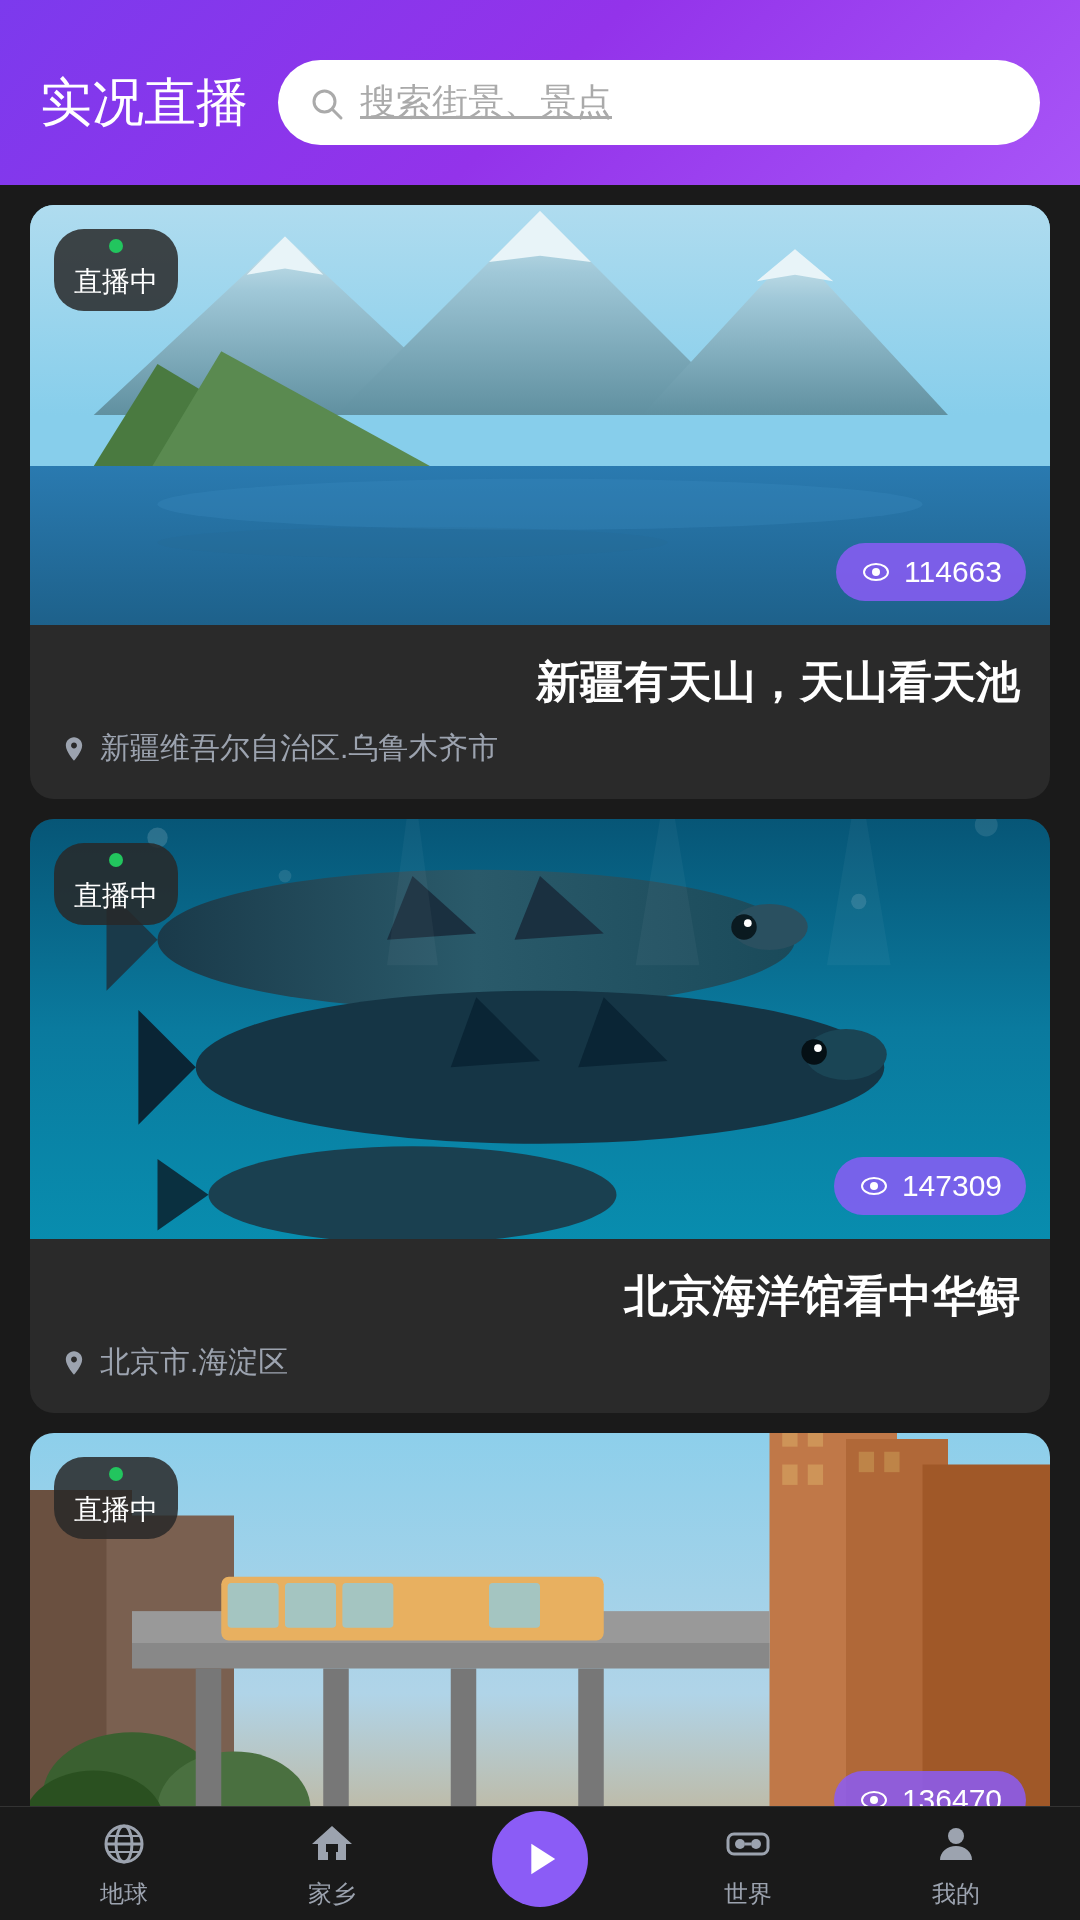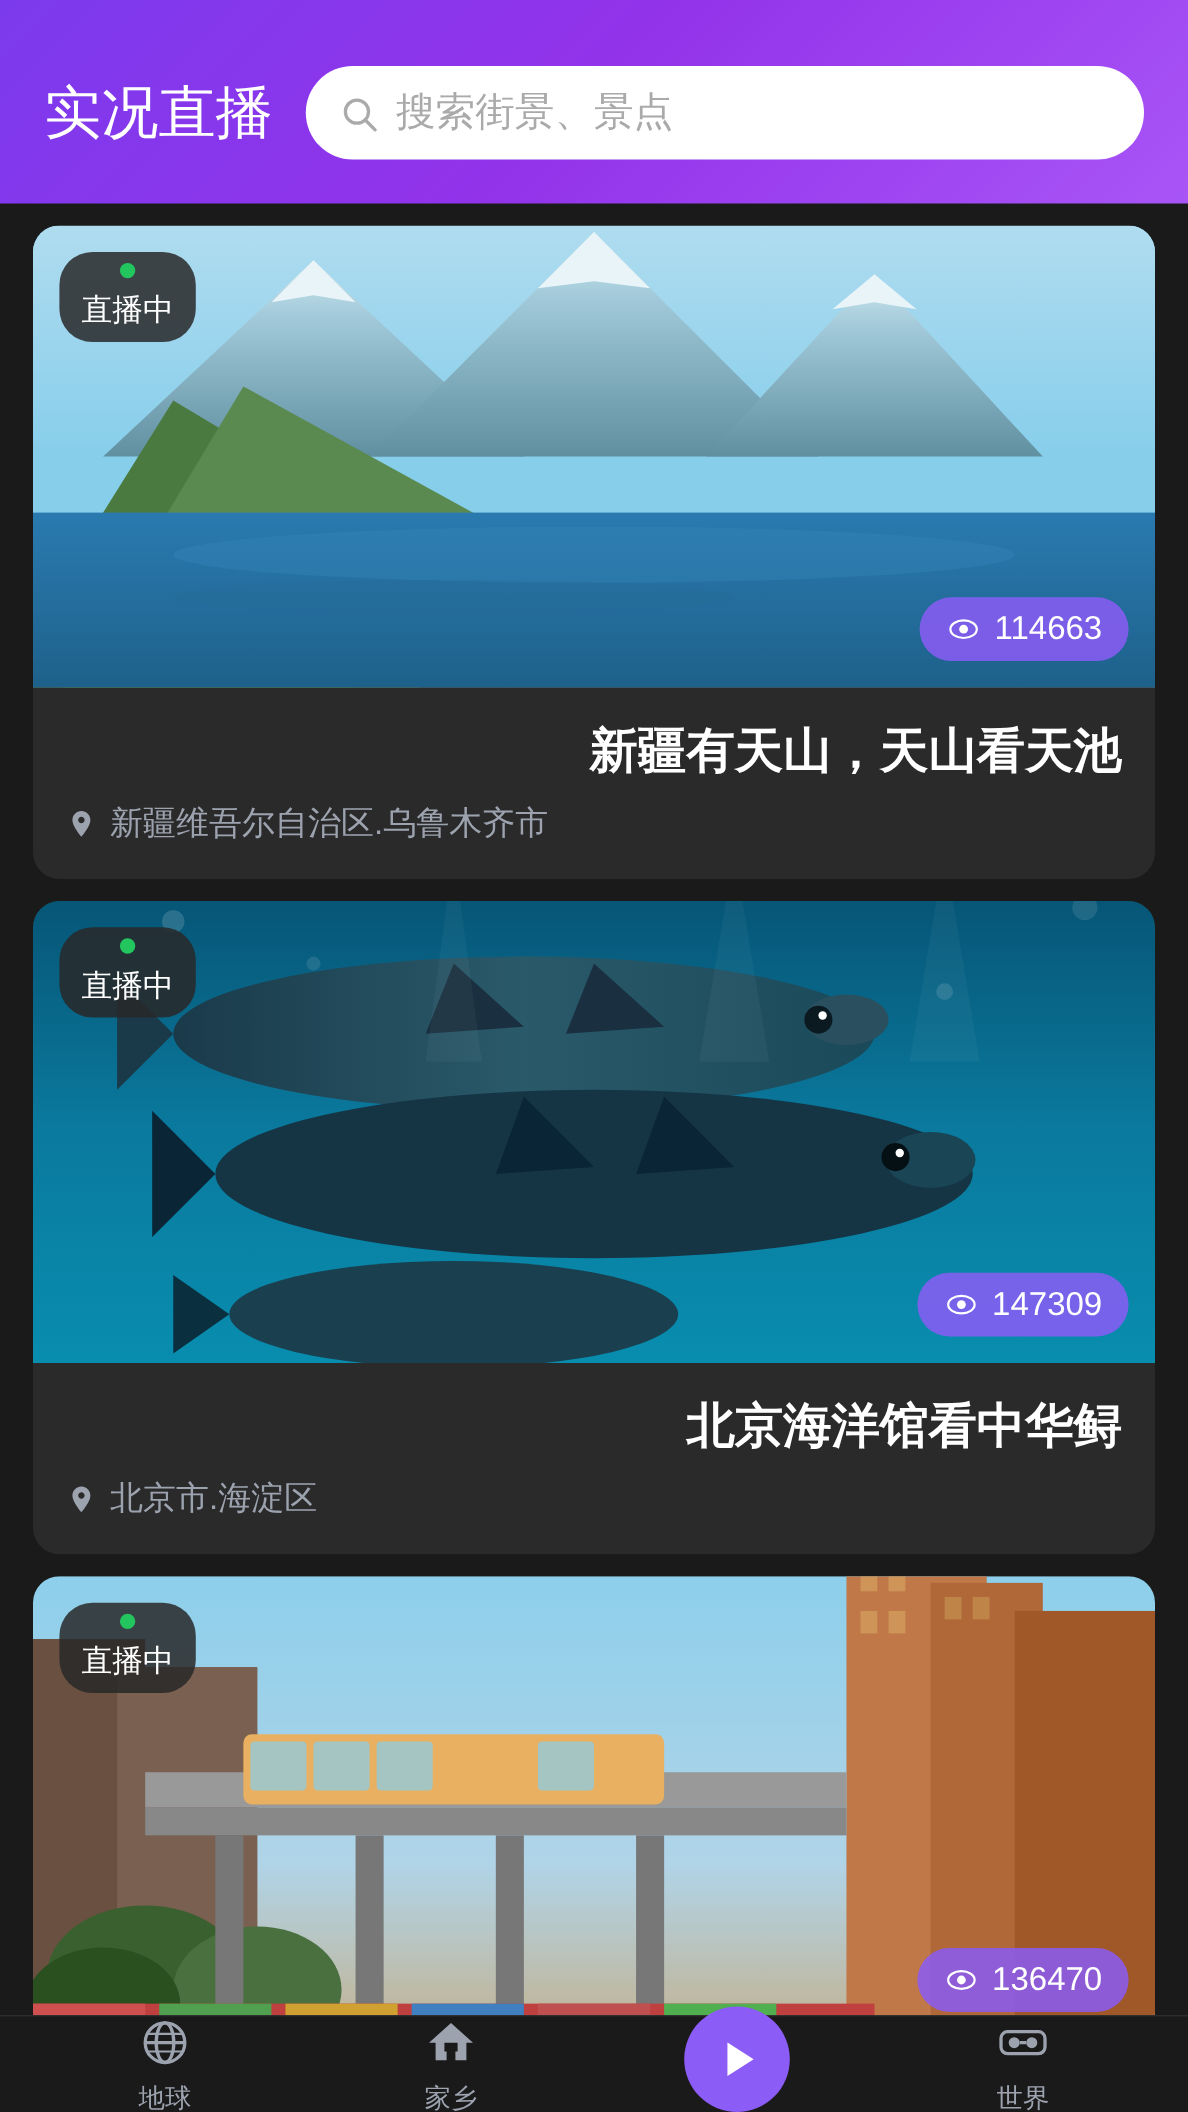--- a/index.html
+++ b/index.html
@@ -44,20 +44,21 @@
 
     .search-icon-svg {
       width: 36px;
       height: 36px;
       flex-shrink: 0;
     }
 
     .search-placeholder {
       font-size: 36px;
       color: #aaa;
+      text-decoration: underline;
     }
 
     
     .cards-container {
       padding: 20px 30px 120px 30px;
       display: flex;
       flex-direction: column;
       gap: 20px;
     }
 
@@ -143,21 +144,21 @@
       height: 28px;
       flex-shrink: 0;
     }
 
     
     .bottom-nav {
       position: fixed;
       bottom: 0;
       left: 0;
       width: 1080px;
-      height: 88px;
+      height: 114px;
       background: #1a1a1a;
       border-top: 1px solid #333;
       display: flex;
       align-items: center;
       justify-content: space-around;
       padding: 0 20px;
     }
 
     .nav-item {
       display: flex;
@@ -461,14 +462,23 @@
 
         <rect x="2" y="7" width="20" height="10" rx="3" stroke="#9ca3af" stroke-width="1.5" fill="none"></rect>
         <circle cx="8" cy="12" r="2.5" fill="#9ca3af"></circle>
         <circle cx="16" cy="12" r="2.5" fill="#9ca3af"></circle>
         <line x1="10.5" y1="12" x2="13.5" y2="12" stroke="#9ca3af" stroke-width="1.5"></line>
       </svg>
     </div>
     <span class="nav-label">世界</span>
   </div>
 
+  <div class="nav-item">
+    <div class="nav-icon">
+      <svg width="48" height="48" viewBox="0 0 24 24" fill="#9ca3af">
+        <circle cx="12" cy="8" r="4" fill="#9ca3af"></circle>
+        <path d="M4 20c0-4 3.6-7 8-7s8 3 8 7" fill="#9ca3af"></path>
+      </svg>
+    </div>
+    <span class="nav-label">我的</span>
+  </div>
 
 </div>
 
 </body></html>

